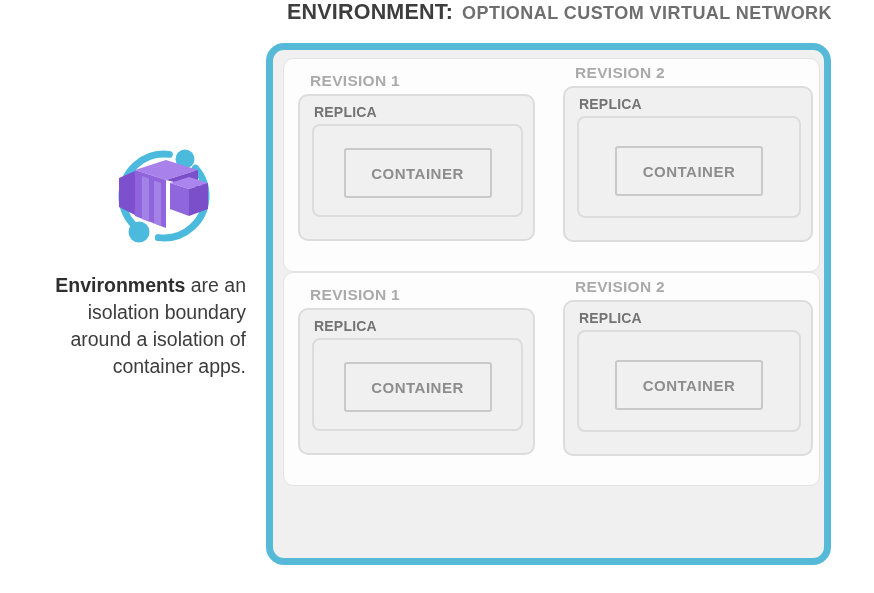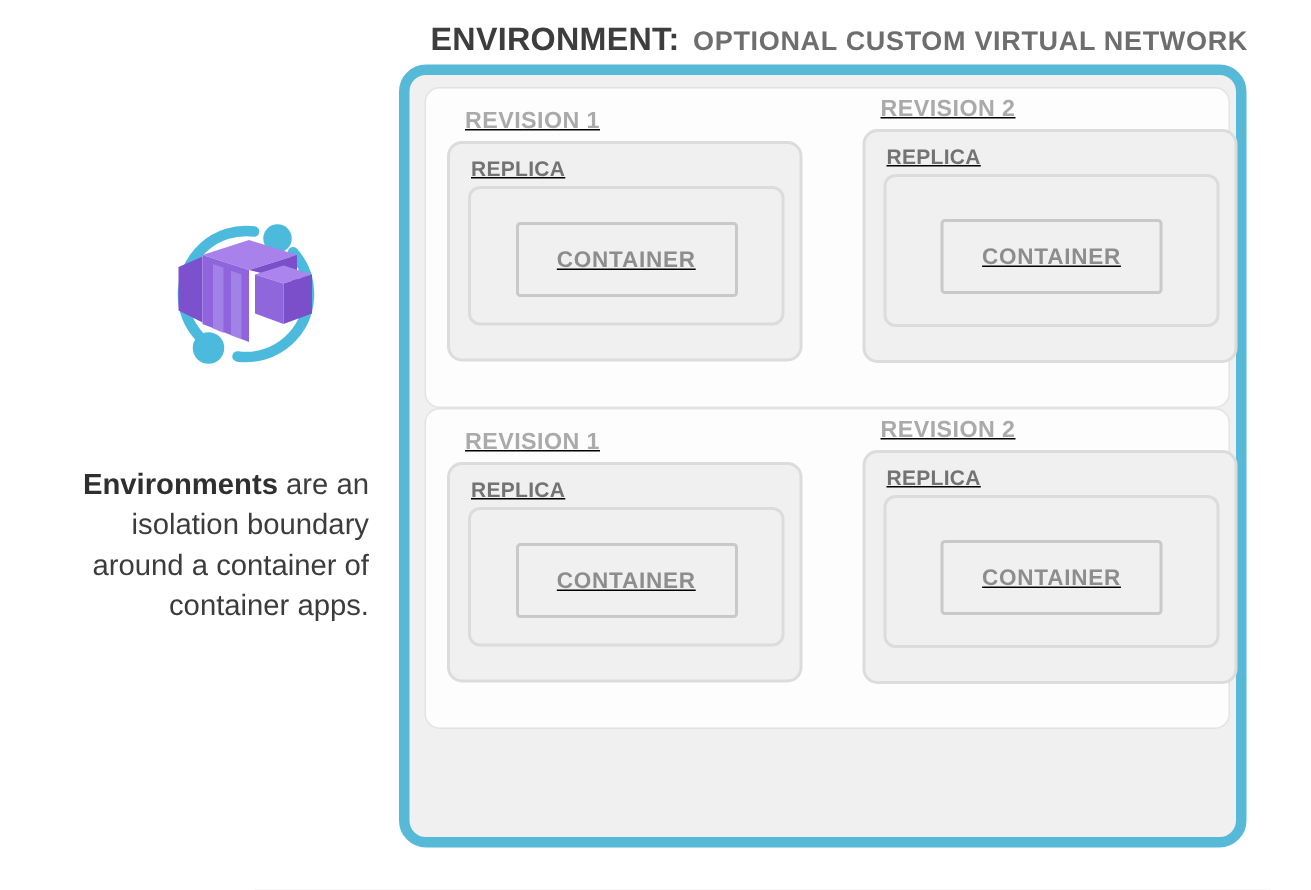--- a/index.html
+++ b/index.html
@@ -7,44 +7,44 @@
     width:874px;height:593px;position:relative;overflow:hidden;
     background:#ffffff;
     font-family:"Liberation Sans","DejaVu Sans",sans-serif;
     -webkit-font-smoothing:antialiased;
   }
 
   
   .app-icon{position:absolute;left:108px;top:136px;width:120px;height:120px;}
   .side-text{
     position:absolute;left:8px;top:272px;width:238px;
-    text-align:right;font-size:19.5px;line-height:27px;color:#3c3c3c;margin-top:38px;
+    text-align:right;font-size:19.5px;line-height:27px;color:#3c3c3c;
   }
   .side-text b{font-weight:700;color:#2f2f2f;}
 
   
   .header{
-    position:absolute;left:287px;top:14px;display:flex;align-items:baseline;gap:9px;white-space:nowrap;
+    position:absolute;left:287px;top:0;display:flex;align-items:baseline;gap:9px;white-space:nowrap;
   }
   .header .title{font-size:21.5px;font-weight:700;color:#3d3d3d;letter-spacing:.2px;}
   .header .subtitle{font-size:18px;font-weight:700;color:#6e6e6e;letter-spacing:.45px;}
 
   
   .env{
     position:absolute;left:266px;top:43px;width:565px;height:522px;
     box-sizing:border-box;border:7px solid #57b9d8;border-radius:18px;
     background:#f0f0f0;padding:8px 0 0 10px;
   }
   .app-label{
     margin:4px 0 5px 9px;font-size:15px;font-weight:700;color:#707070;letter-spacing:.3px;height:20px;line-height:20px;
   }
   .app-box{
     box-sizing:border-box;width:537px;height:214px;
     background:#fdfdfd;border:1px solid #e3e3e3;border-radius:10px;
-    padding:12px 0 0 14px;display:flex;gap:40px;align-items:flex-start;text-decoration:underline;
+    padding:12px 0 0 14px;display:flex;gap:28px;align-items:flex-start;
   }
   .app-box + .app-label{margin-top:16px;}
 
   .rev-col{display:flex;flex-direction:column;}
   .rev-col.col2{transform:translateY(-8px);}
   .rev-label{
     margin:0 0 3px 12px;font-size:15.5px;font-weight:700;color:#aaaaaa;letter-spacing:.3px;height:20px;line-height:20px;
   }
   .replica-box{
     box-sizing:border-box;background:#f0f0f0;border:2px solid #dcdcdc;border-radius:10px;
@@ -83,21 +83,21 @@
   <polygon points="46,44.5 53,47 53,90 46,87.5" fill="#a687e9" opacity="0.85"></polygon>
 
   <polygon points="62,47 81,41 100,47 81,53" fill="#ab84ee"></polygon>
   <polygon points="62,47 62,73 81,80 81,53" fill="#9066dd"></polygon>
   <polygon points="100,47 100,73 81,80 81,53" fill="#7c4fca"></polygon>
 </svg>
 
 <div class="side-text">
   <b>Environments</b><span> are an</span><br>
   <span>isolation boundary</span><br>
-  <span>around a container of</span><br>
+  <span>around a isolation of</span><br>
   <span>container apps.</span>
 </div>
 
 <div class="header">
   <span class="title">ENVIRONMENT:</span>
   <span class="subtitle">OPTIONAL CUSTOM VIRTUAL NETWORK</span>
 </div>
 
 <div class="env">
 

